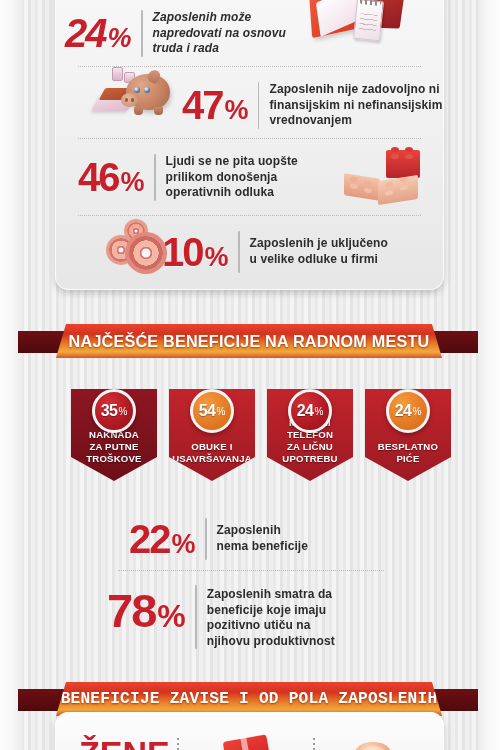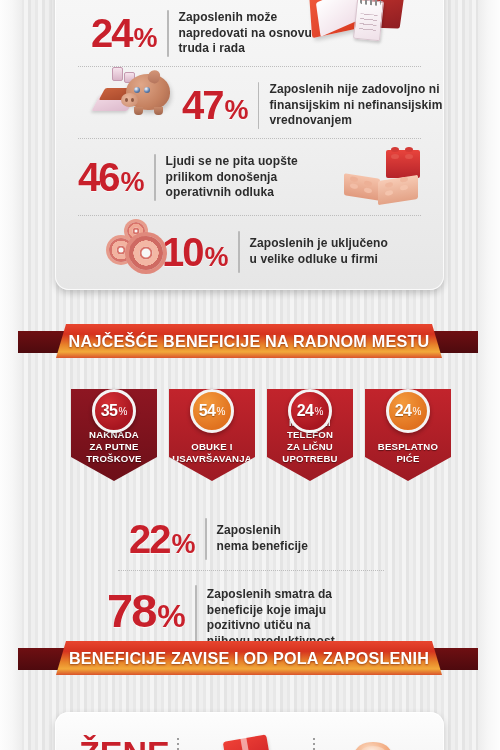--- a/index.html
+++ b/index.html
@@ -242,21 +242,21 @@
     background:radial-gradient(ellipse at 45% 35%,#fdeadd,#f4b68f);
   }
 </style>
 </head>
 <body>
 
 <div id="stage">
 
   <div class="card" id="card-top">
 
-    <div class="stat-row" style="top:150px; padding-left:36px;">
+    <div class="stat-row" style="top:150px; padding-left:10px;font-style:italic;">
       <div class="stat-pct">
         <span>24</span><span class="sym">%</span>
       </div>
       <div class="divider"></div>
       <div class="stat-text" style="white-space:pre-line; width:140px;">Zaposlenih može
 napredovati na osnovu
 truda i rada</div>
     </div>
 
     <div class="icon-wrap" style="left:255px; top:128px; width:110px; height:62px;">
@@ -425,21 +425,21 @@
     <div class="stat-pct" style="font-size:47px; margin-top:2px;">
       <span>78</span><span class="sym" style="font-size:32px;">%</span>
     </div>
     <div class="divider" style="min-height:56px;"></div>
     <div class="stat-text" style="white-space:pre-line; width:165px; padding-top:2px;">Zaposlenih smatra da
 beneficije koje imaju
 pozitivno utiču na
 njihovu produktivnost</div>
   </div>
 
-  <div class="banner" style="top:641px;">
+  <div class="banner" style="top:682px;font-family:Liberation Mono, monospace;">
     <div class="tab-l"></div>
     <div class="tab-r"></div>
     <div class="ribbon">
       <span>BENEFICIJE ZAVISE I OD POLA ZAPOSLENIH</span>
     </div>
   </div>
 
   <div class="card" id="card-bottom">
     <div class="zene">ŽENE</div>
     <div class="vdots" style="left:122px;"></div>

